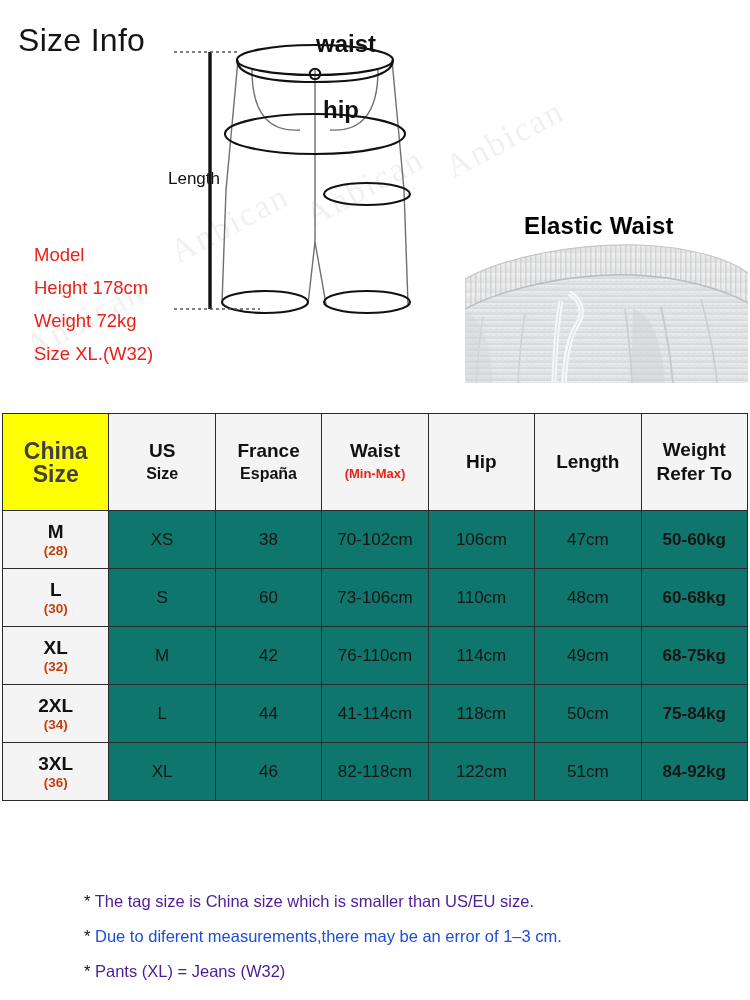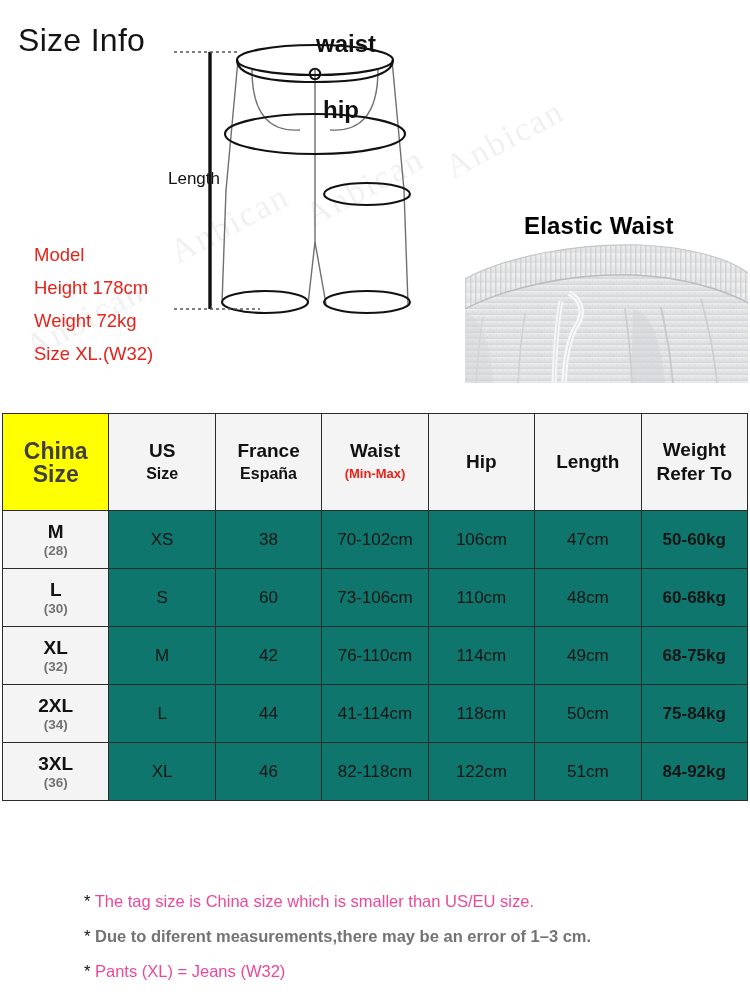--- a/index.html
+++ b/index.html
@@ -60,30 +60,30 @@
   .tbl thead th{background:#f4f4f4;height:96px;font-weight:bold;color:#111;}
   .th-main{font-size:19px;line-height:24px;display:block;}
   .th-sub{font-size:16px;line-height:22px;display:block;}
   .th-red{color:#e8221a;font-size:13px;line-height:22px;display:block;}
   .china-head{background:#ffff00 !important;}
   .china-head .th-main,.china-head .th-sub{color:#404040;font-size:23px;}
 
   .tbl tbody td{height:57px;font-size:17px;color:#151515;}
   .col-china{background:#f4f4f4 !important;}
   .cn-main{display:block;font-size:19px;font-weight:bold;color:#111;line-height:21px;}
-  .cn-sub{display:block;font-size:13.5px;font-weight:bold;color:#737373;line-height:17px;}
+  .cn-sub{display:block;font-size:13.5px;font-weight:bold;color:#c2410c;line-height:17px;}
   .wt{font-size:17.5px;font-weight:bold;color:#e8221a;}
   .plain{font-size:17px;}
 
   
   .notes{position:absolute;left:84px;top:884px;width:640px;}
   .note{font-size:16.5px;line-height:35px;color:#111;white-space:nowrap;}
   .note .star{color:#111;}
-  .note.red span.txt{color:#ec4899;}
-  .note.black span.txt{color:#737373;font-weight:bold;}
+  .note.red span.txt{color:#4c1d95;}
+  .note.black span.txt{color:#1d4ed8;}
 </style>
 </head>
 <body>
 
 <div class="stage">
 
   <div class="wm" style="left:165px;top:205px;transform:rotate(-28deg);">Anbican</div>
   <div class="wm" style="left:300px;top:168px;transform:rotate(-28deg);">Anbican</div>
   <div class="wm" style="left:20px;top:300px;transform:rotate(-28deg);">Anbican</div>
   <div class="wm" style="left:440px;top:120px;transform:rotate(-28deg);">Anbican</div>

